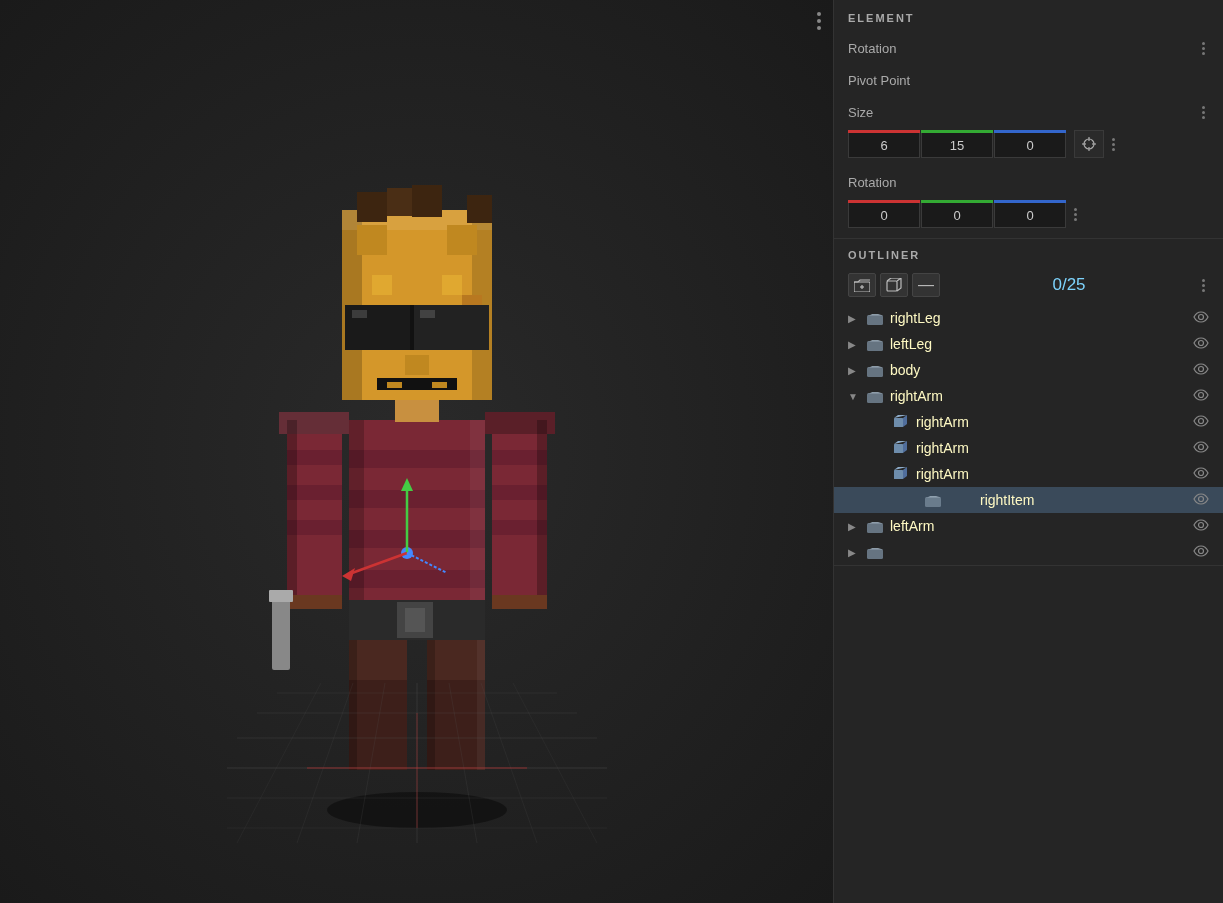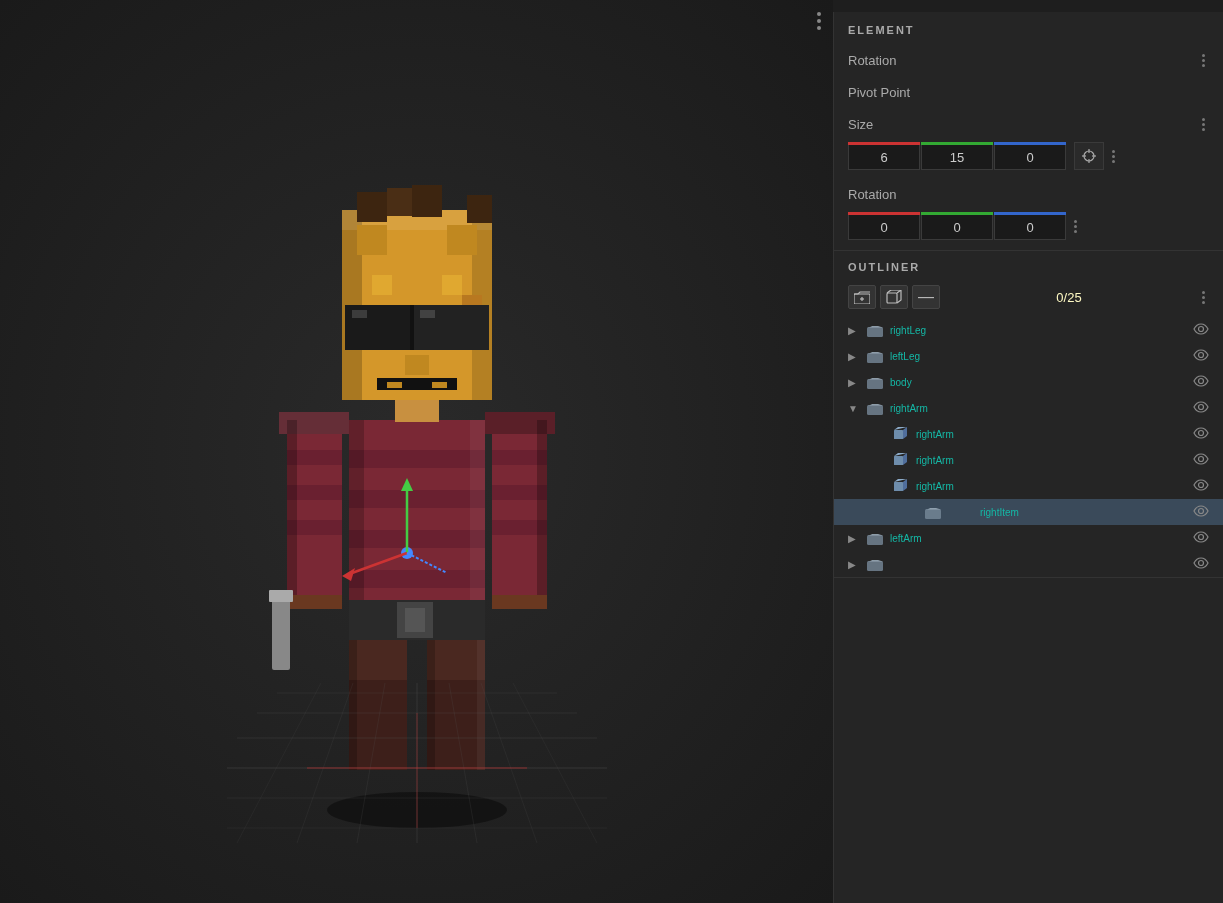--- a/index.html
+++ b/index.html
@@ -52,21 +52,20 @@
     }
 
     
     #right-panel {
       width: 390px;
       background: #252525;
       display: flex;
       flex-direction: column;
       border-left: 1px solid #333;
       overflow-y: auto;
-      margin-top: 12px;
     }
 
     .panel-section {
       padding: 0;
       border-bottom: 1px solid #333;
     }
 
     .section-header {
       display: flex;
       align-items: center;
@@ -208,22 +207,22 @@
       height: 24px;
       display: flex;
       align-items: center;
       justify-content: center;
       cursor: pointer;
       border-radius: 2px;
       font-size: 14px;
     }
 
     .outliner-count {
-      color: #fef9c3;
-      font-size: 13px;
+      color: #7dd3fc;
+      font-size: 17px;
     }
 
     
     .tree-item {
       display: flex;
       align-items: center;
       padding: 5px 14px;
       cursor: pointer;
       user-select: none;
       position: relative;
@@ -266,22 +265,22 @@
       height: 14px;
       margin-right: 6px;
       flex-shrink: 0;
       display: flex;
       align-items: center;
       justify-content: center;
     }
 
     .item-label {
       flex: 1;
-      color: #14b8a6;
-      font-size: 10px;
+      color: #fef9c3;
+      font-size: 14px;
     }
 
     .eye-icon {
       color: #888;
       font-size: 14px;
       margin-left: auto;
       cursor: pointer;
     }
 
     

